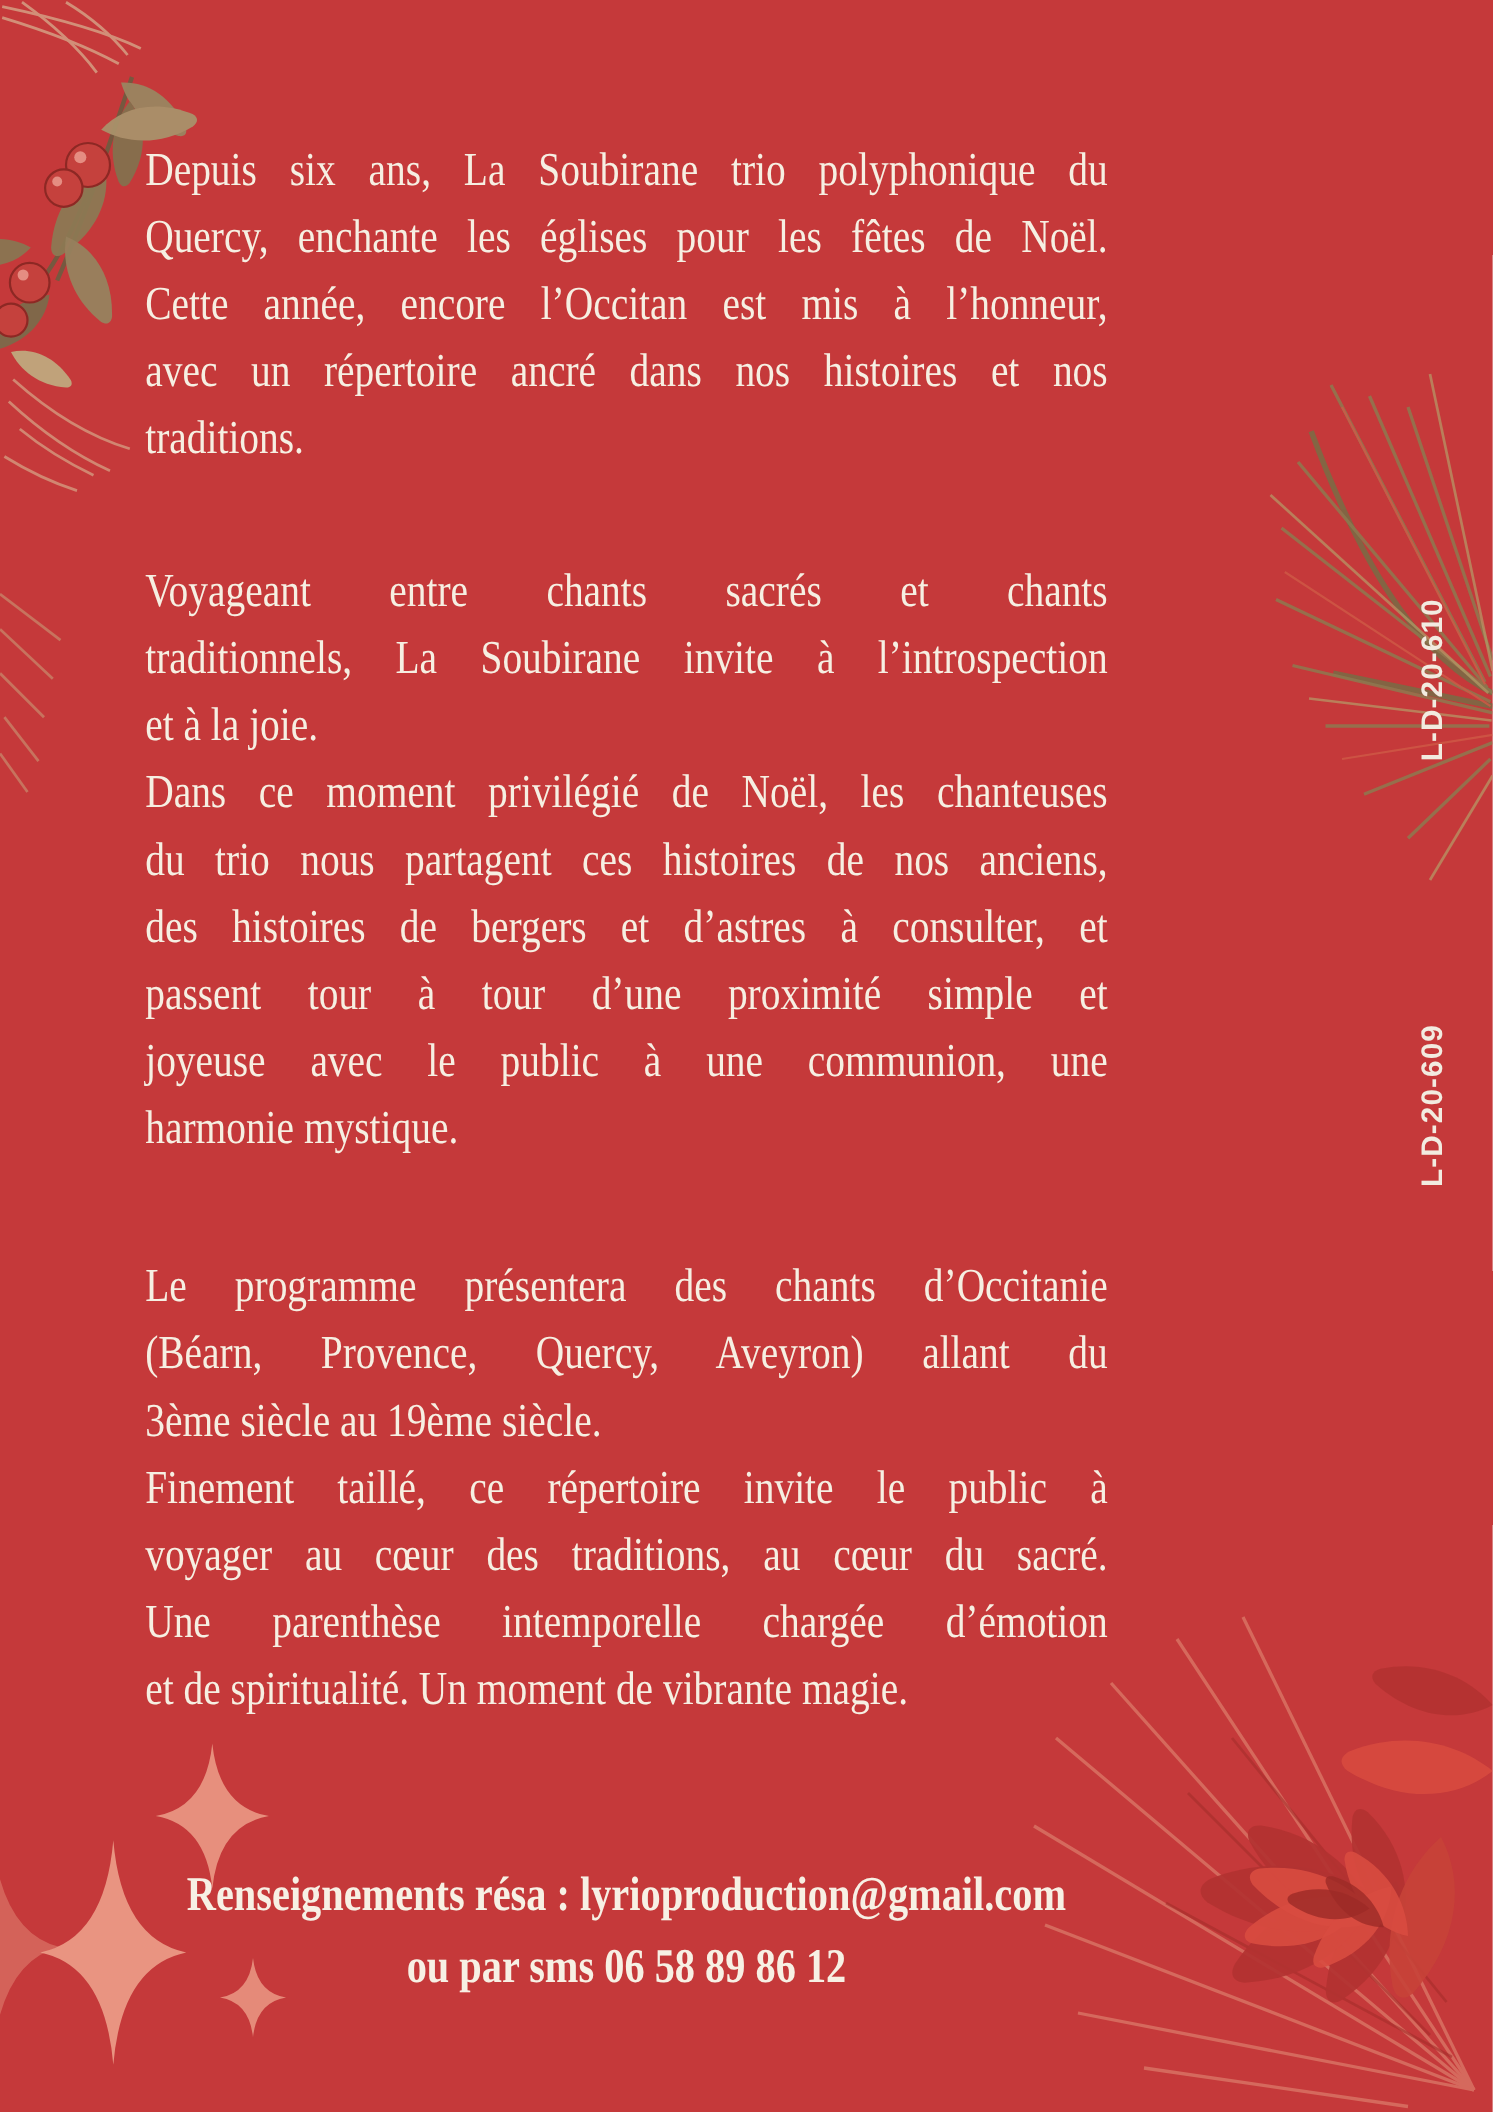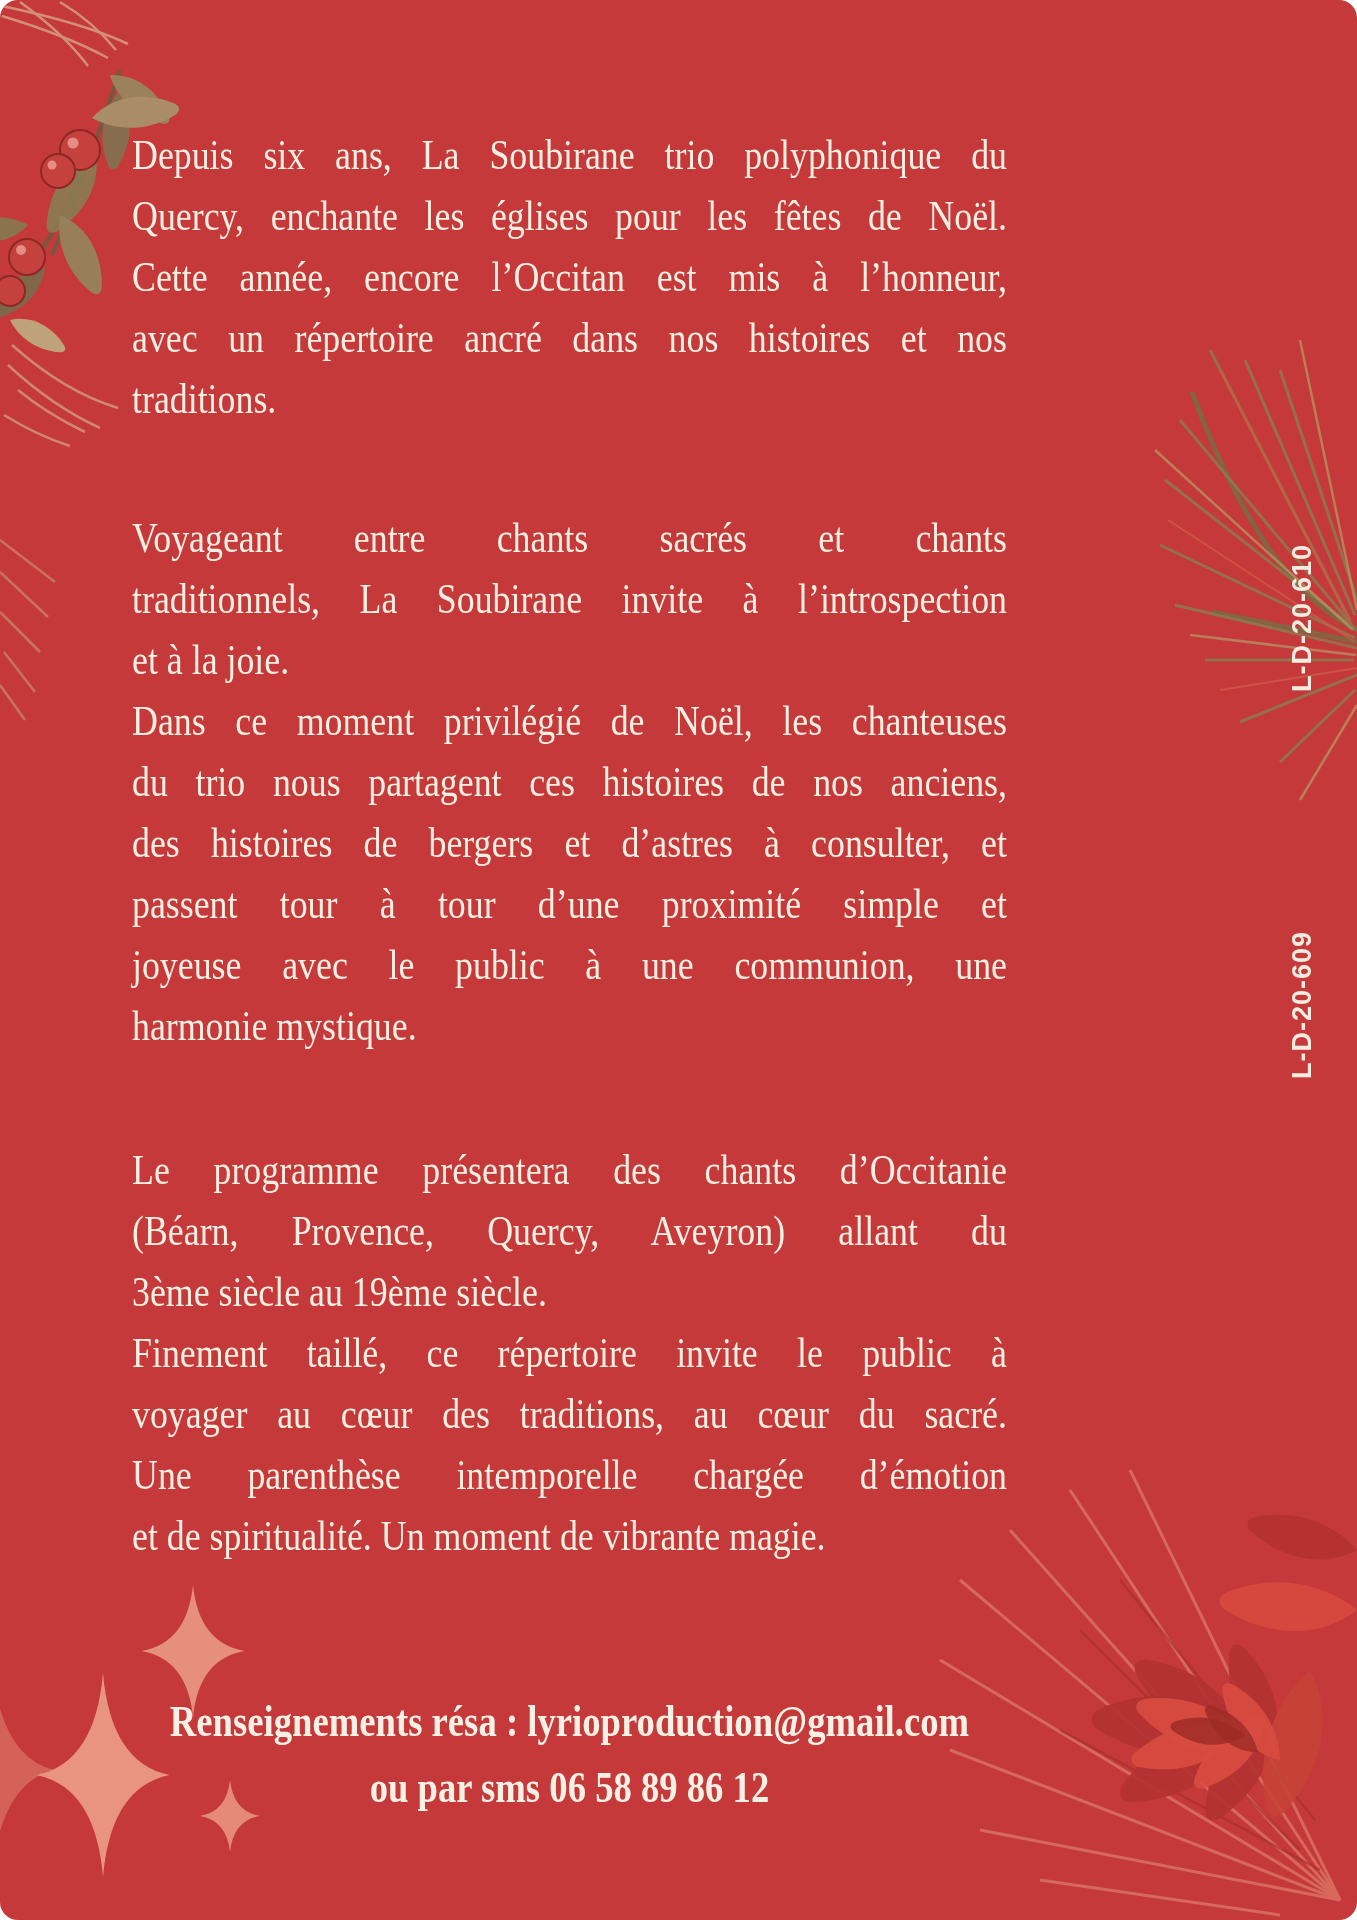--- a/index.html
+++ b/index.html
@@ -2,21 +2,20 @@
 <html><head>
 <meta charset="utf-8">
 <style>
   html,body { margin:0; padding:0; }
   .poster {
     position:relative;
     width:1357px; height:1920px;
     background:#c5393a;
     overflow:hidden;
     font-family:"Liberation Serif", serif;
-    border-radius:18px;
   }
   .deco { position:absolute; pointer-events:none; }
   .text-column {
     position:absolute; left:132px; top:0;
     width:1050px; height:1920px;
     transform:scaleX(0.8333); transform-origin:0 0;
     color:#f6efe2;
     font-size:43px;
   }
   .block { position:absolute; left:0; width:1050px; }

